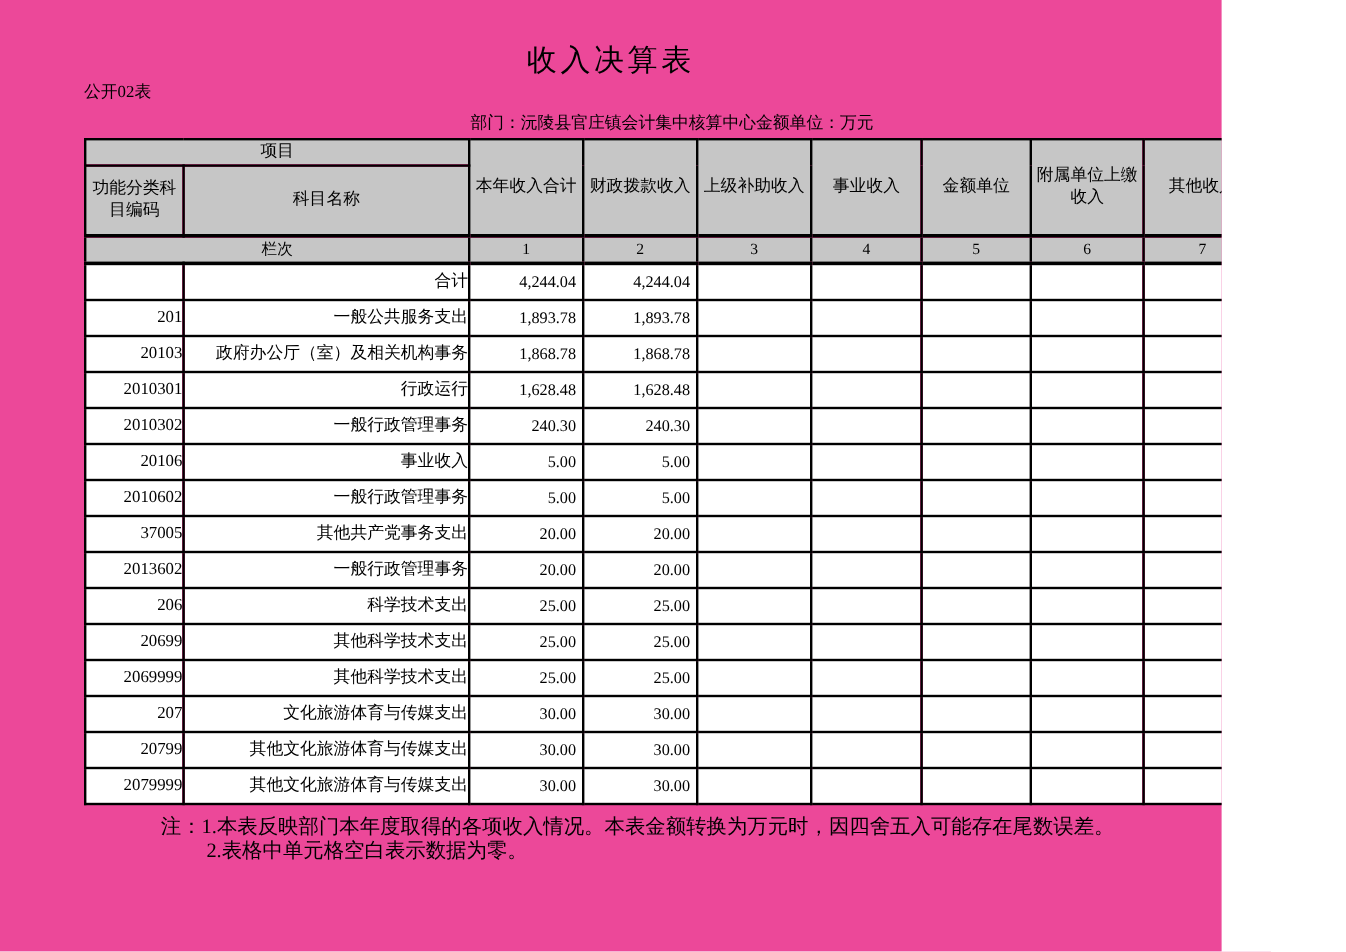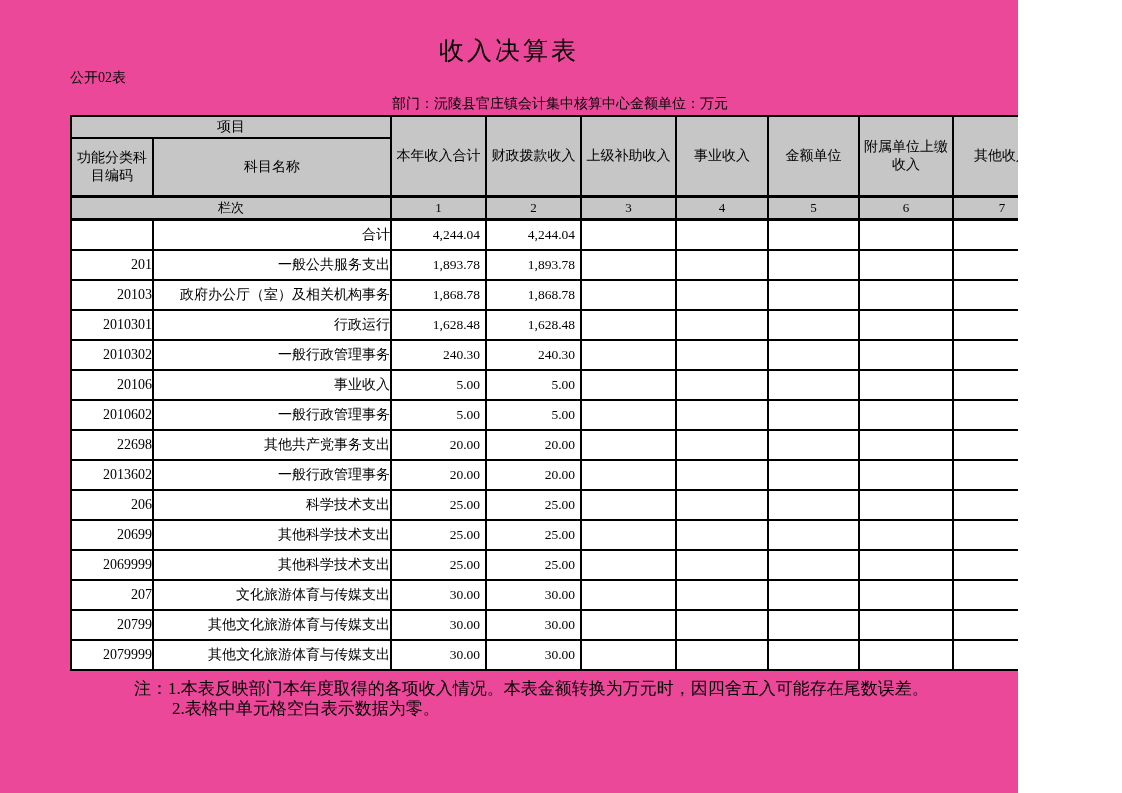--- a/index.html
+++ b/index.html
@@ -211,21 +211,21 @@
             <td class="name">一般行政管理事务</td>
             <td class="val">5.00</td>
             <td class="val">5.00</td>
             <td class="val"></td>
             <td class="val"></td>
             <td class="val"></td>
             <td class="val"></td>
             <td class="val"></td>
           </tr>
           <tr>
-            <td class="code">22698</td>
+            <td class="code">37005</td>
             <td class="name">其他共产党事务支出</td>
             <td class="val">20.00</td>
             <td class="val">20.00</td>
             <td class="val"></td>
             <td class="val"></td>
             <td class="val"></td>
             <td class="val"></td>
             <td class="val"></td>
           </tr>
           <tr>

